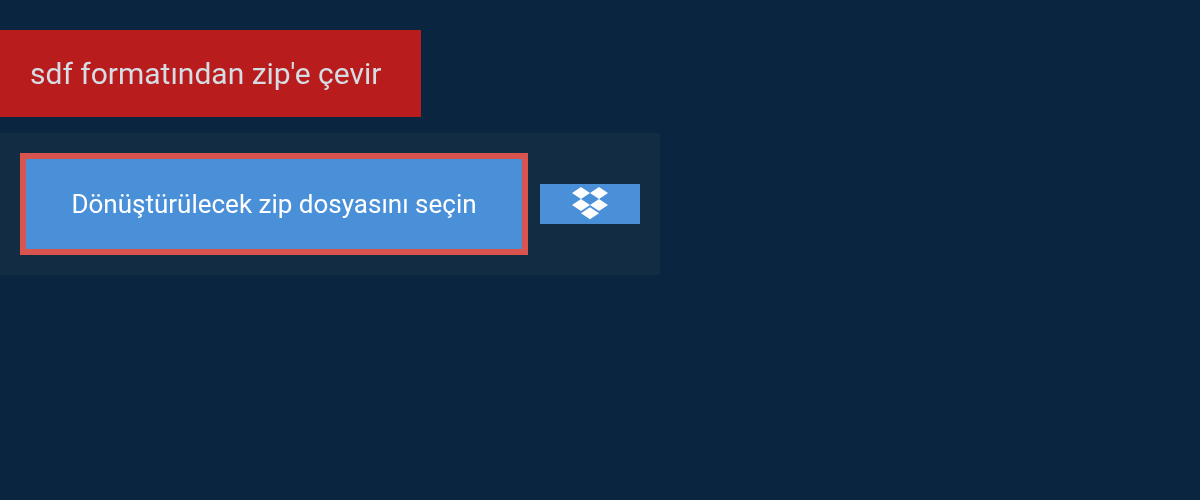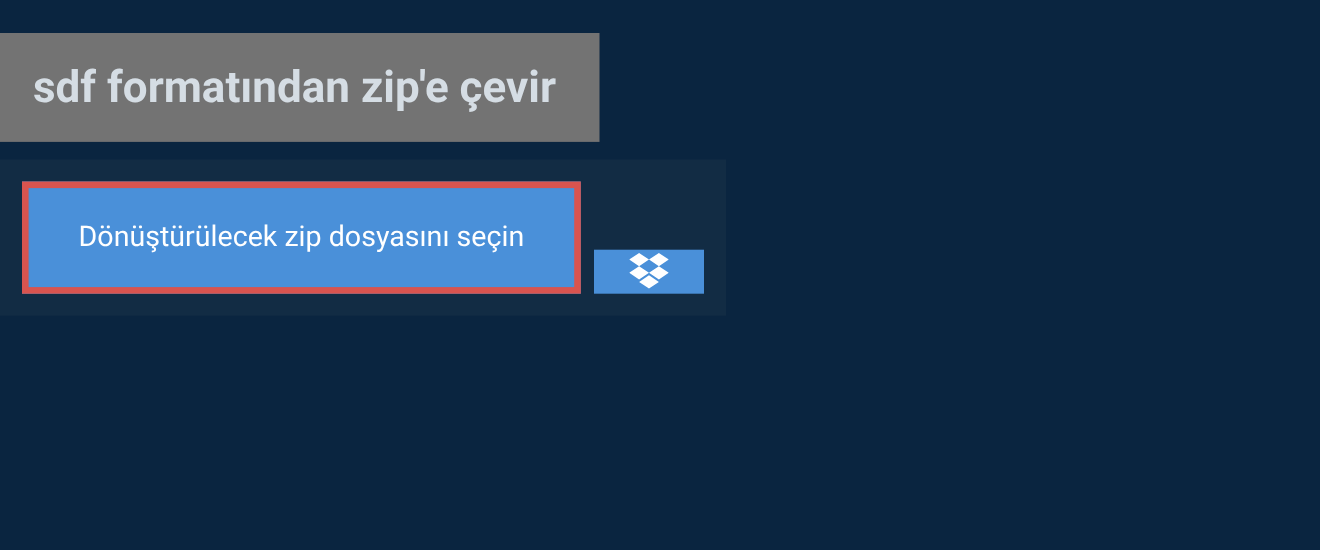--- a/index.html
+++ b/index.html
@@ -8,36 +8,36 @@
       box-sizing: border-box;
     }
     body {
       width: 1200px;
       height: 500px;
       background-color: #0a2540;
       font-family: -apple-system, BlinkMacSystemFont, "Segoe UI", Roboto, Helvetica, Arial, sans-serif;
       overflow: hidden;
     }
     .header-tab {
-      background-color: #737373;
+      background-color: #b91c1c;
       color: #d5dde4;
-      font-size: 40px;
-      font-weight: 700;
+      font-size: 30px;
+      font-weight: 400;
       padding: 26px 40px 26px 30px;
       display: inline-block;
       margin-top: 30px;
     }
     .upload-panel {
       background-color: #122c44;
       padding: 20px 20px;
       margin-top: 16px;
       width: 660px;
       display: flex;
       gap: 12px;
-      align-items: flex-end;
+      align-items: center;
     }
     .select-file-button {
       background-color: #4a90d9;
       border: 6px solid #d9544f;
       color: #ffffff;
       font-size: 26px;
       font-weight: 400;
       padding: 30px 30px;
       cursor: pointer;
       flex: 1;

